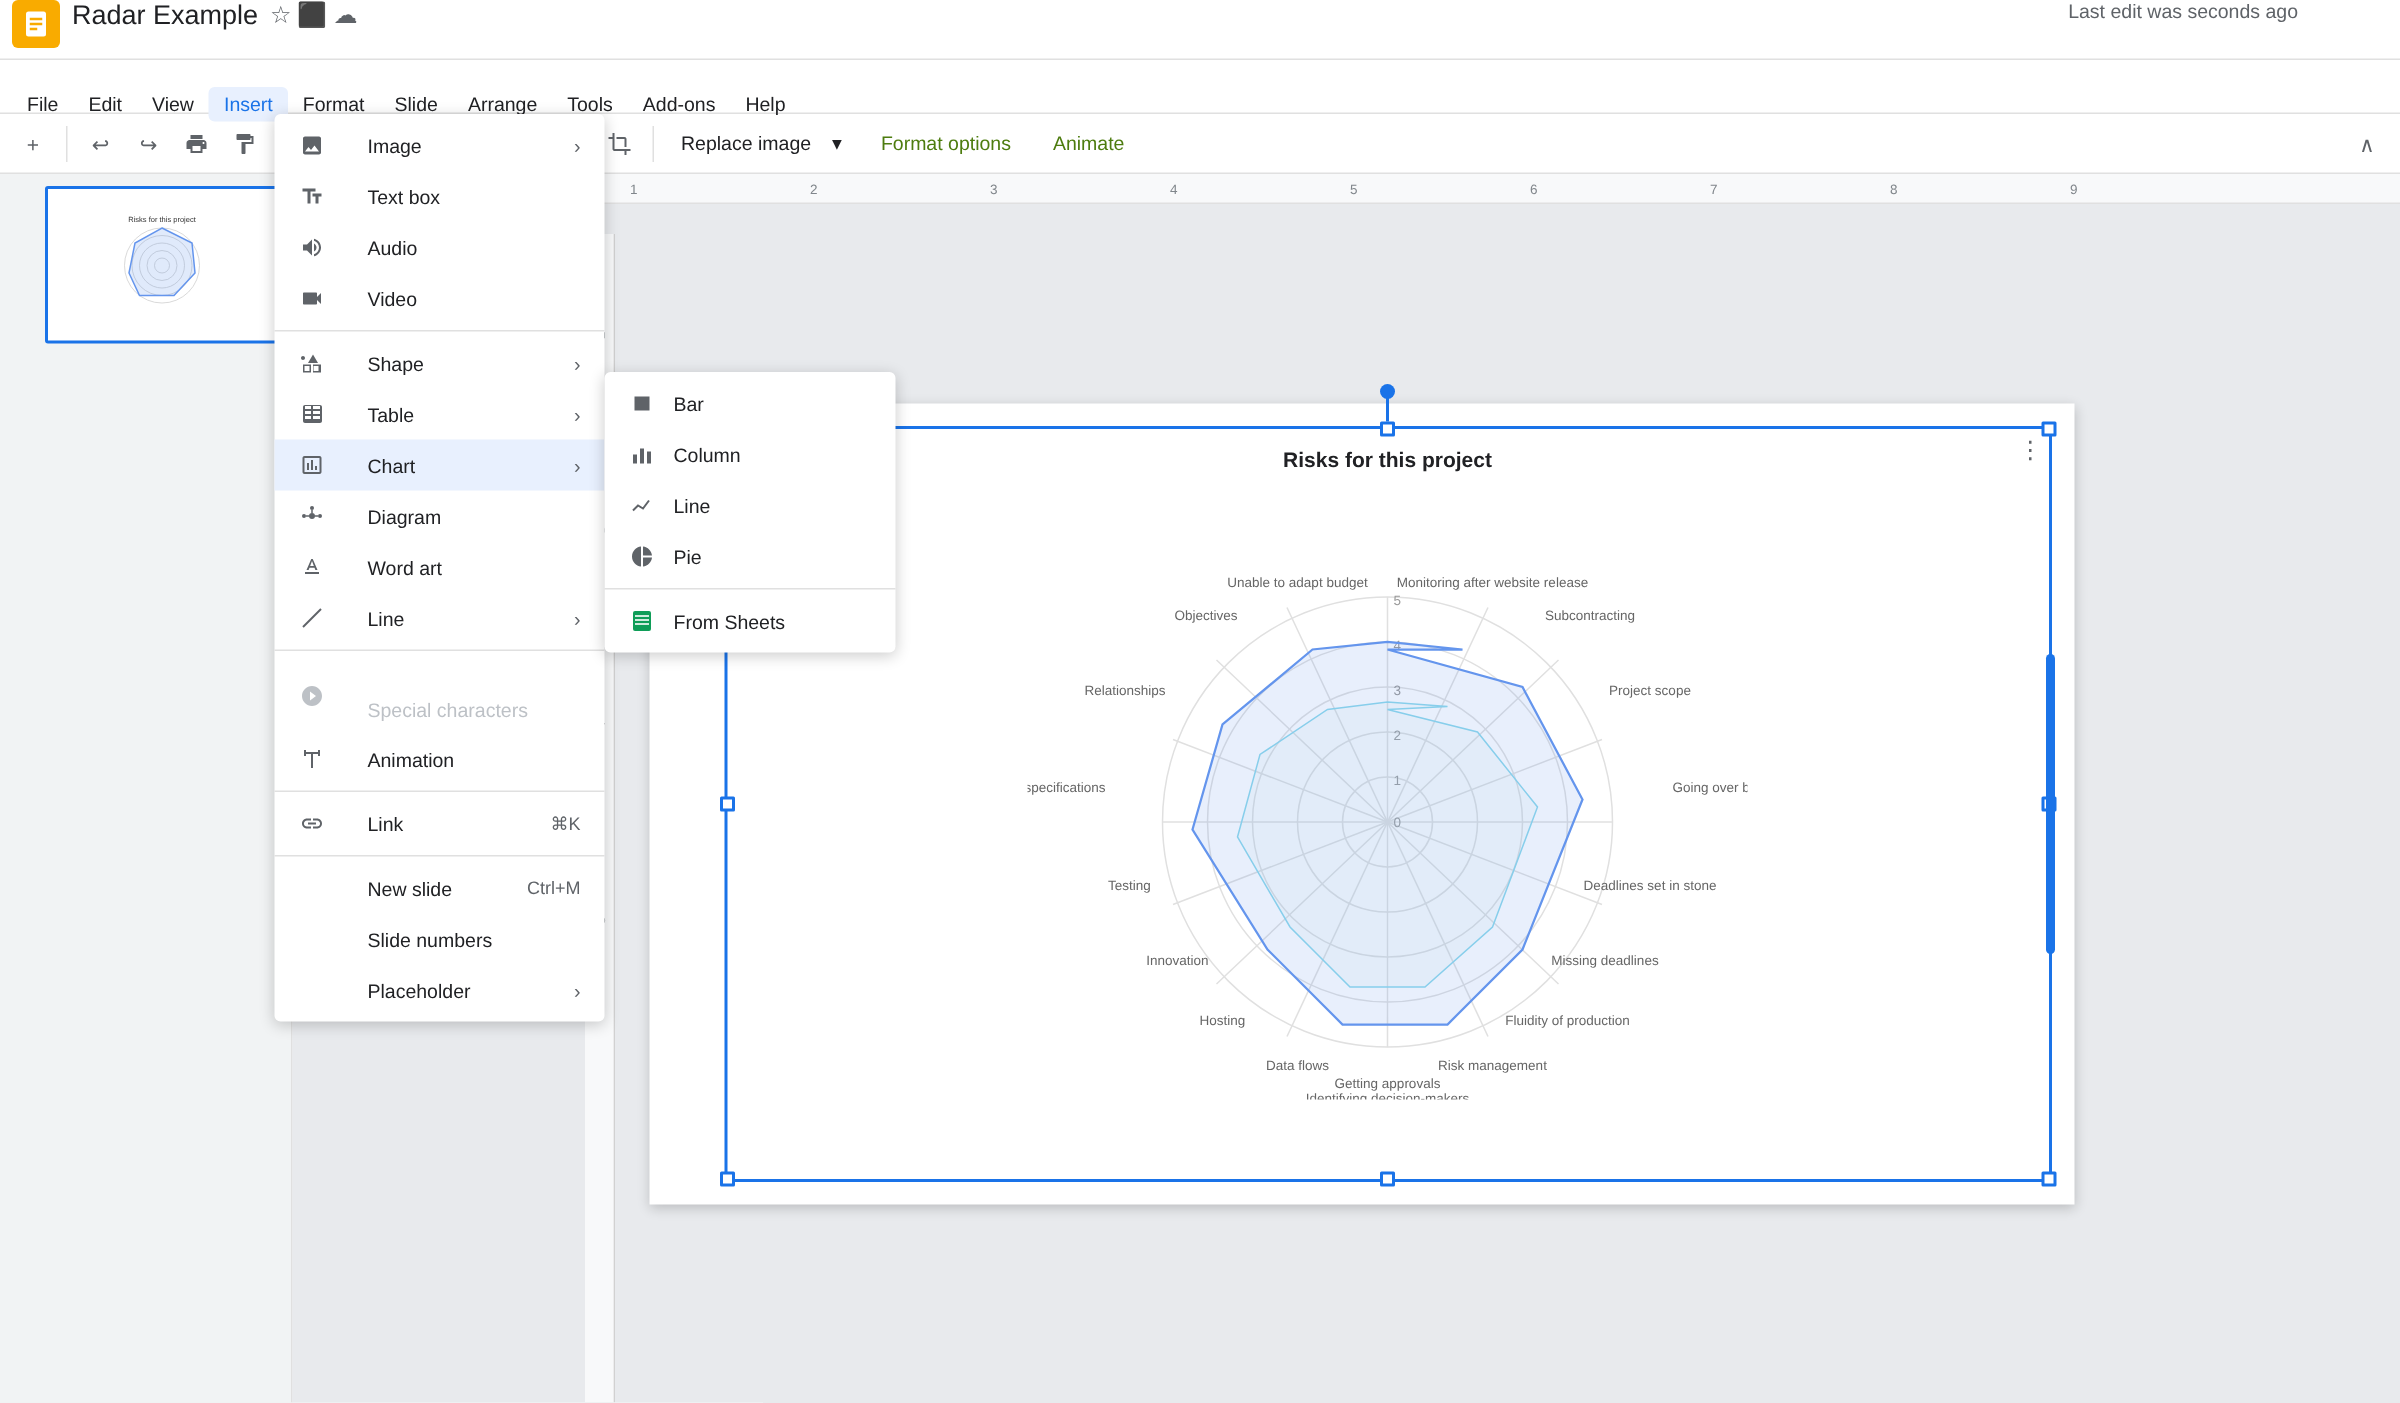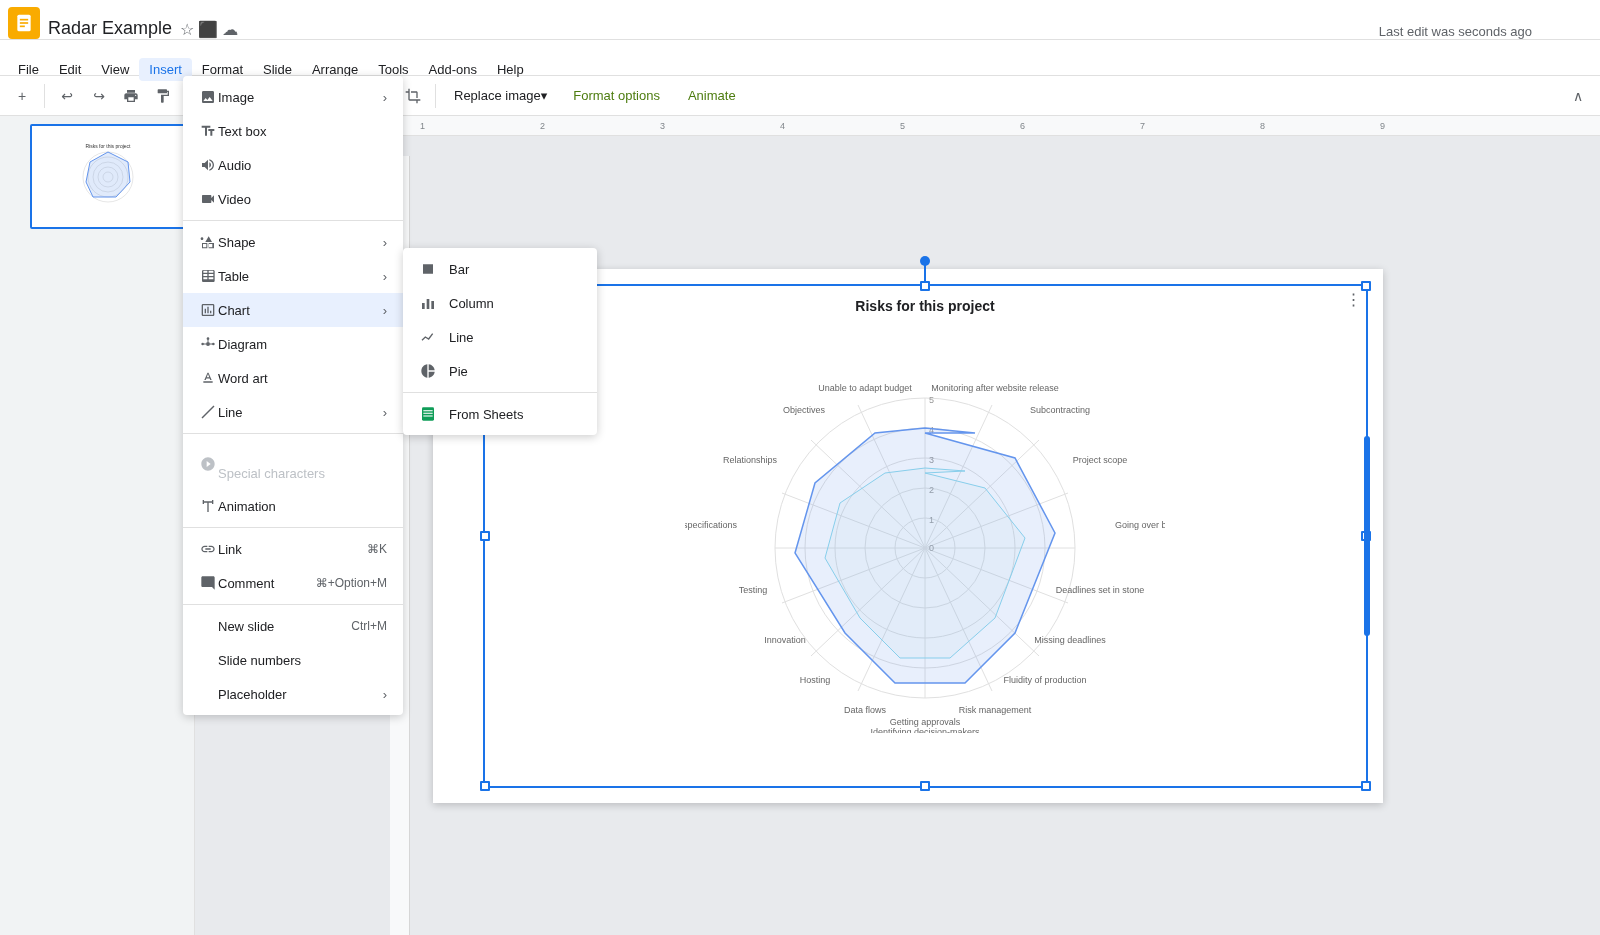--- a/index.html
+++ b/index.html
@@ -1,20 +1,20 @@
 <!DOCTYPE html>
 <html><head>
   <meta charset="utf-8">
   <style>
     * { box-sizing: border-box; margin: 0; padding: 0; }
     body { font-family: 'Arial', sans-serif; font-size: 13px; background: #f8f9fa; overflow: hidden; width: 1600px; height: 935px; }
 
     
     #title-bar {
-      display: flex; align-items: flex-end; height: 40px; background: #fff;
+      display: flex; align-items: flex-start; height: 40px; background: #fff;
       padding: 0 8px; border-bottom: 1px solid #e0e0e0;
     }
     #app-icon { width: 32px; height: 32px; margin-right: 8px; background: #F9AB00; border-radius: 4px; display: flex; align-items: center; justify-content: center; }
     #app-icon svg { width: 20px; height: 20px; }
     #doc-title { font-size: 18px; color: #202124; margin-right: 8px; }
     .title-icon { color: #5f6368; font-size: 16px; margin-right: 4px; cursor: pointer; }
     #last-edit { color: #5f6368; font-size: 13px; margin-left: auto; margin-right: 60px; }
 
     
     #menu-bar {
@@ -34,21 +34,21 @@
     .toolbar-btn {
       width: 28px; height: 28px; display: flex; align-items: center; justify-content: center;
       border-radius: 4px; cursor: pointer; color: #5f6368; font-size: 14px;
     }
     .toolbar-sep { width: 1px; height: 24px; background: #e0e0e0; margin: 0 4px; }
     .toolbar-right-btn {
       padding: 4px 12px; border-radius: 4px; cursor: pointer; color: #4d7c0f;
       font-size: 13px; border: none; background: none;
     }
     .replace-img-btn {
-      display: flex; align-items: center; gap: 0; padding: 4px 10px;
+      display: flex; align-items: center; gap: 14px; padding: 4px 10px;
       border-radius: 4px; cursor: pointer; font-size: 13px; color: #202124;
     }
 
     
     #main { display: flex; height: calc(935px - 116px); }
 
     
     #slide-panel {
       width: 195px; background: #f1f3f4; border-right: 1px solid #e0e0e0;
       padding: 8px; overflow-y: auto;
@@ -106,21 +106,21 @@
     }
 
     
     #insert-menu {
       position: absolute; left: 183px; top: 76px; z-index: 1000;
       background: #fff; border-radius: 4px; box-shadow: 0 2px 10px rgba(0,0,0,0.2);
       width: 220px; padding: 4px 0;
     }
     .menu-entry {
       display: flex; align-items: center; padding: 8px 16px; cursor: pointer;
-      color: #202124; font-size: 13px; gap: 1px;
+      color: #202124; font-size: 13px; gap: 28px;
     }
     .menu-entry.active { background: #e8f0fe; }
     .menu-entry.disabled { color: #bdc1c6; cursor: default; }
     .menu-entry .arrow { margin-left: auto; color: #5f6368; }
     .menu-entry .icon { width: 18px; height: 18px; display: flex; align-items: center; justify-content: center; flex-shrink: 0; }
     .menu-sep { height: 1px; background: #e0e0e0; margin: 4px 0; }
     .menu-shortcut { margin-left: auto; color: #5f6368; font-size: 12px; }
 
     
     #chart-submenu {
@@ -507,29 +507,20 @@
   <div class="menu-entry">
     <span class="icon">
       <svg width="16" height="16" viewBox="0 0 24 24" fill="#5f6368">
           <path d="M3.9 12c0-1.71 1.39-3.1 3.1-3.1h4V7H7c-2.76 0-5 2.24-5 5s2.24 5 5 5h4v-1.9H7c-1.71 0-3.1-1.39-3.1-3.1zM8 13h8v-2H8v2zm9-6h-4v1.9h4c1.71 0 3.1 1.39 3.1 3.1s-1.39 3.1-3.1 3.1h-4V17h4c2.76 0 5-2.24 5-5s-2.24-5-5-5z"></path>
         </svg>
     </span>
     <span>Link</span>
     <span class="menu-shortcut">⌘K</span>
   </div>
 
-  <div class="menu-entry">
-    <span class="icon">
-      <svg width="16" height="16" viewBox="0 0 24 24" fill="#5f6368">
-          <path d="M21.99 4c0-1.1-.89-2-1.99-2H4c-1.1 0-2 .9-2 2v12c0 1.1.9 2 2 2h14l4 4-.01-18z"></path>
-        </svg>
-    </span>
-    <span>Comment</span>
-    <span class="menu-shortcut">⌘+Option+M</span>
-  </div>
 
   <div class="menu-sep"></div>
 
   <div class="menu-entry">
     <span class="icon"></span>
     <span>New slide</span>
     <span class="menu-shortcut">Ctrl+M</span>
   </div>
 
   <div class="menu-entry">

